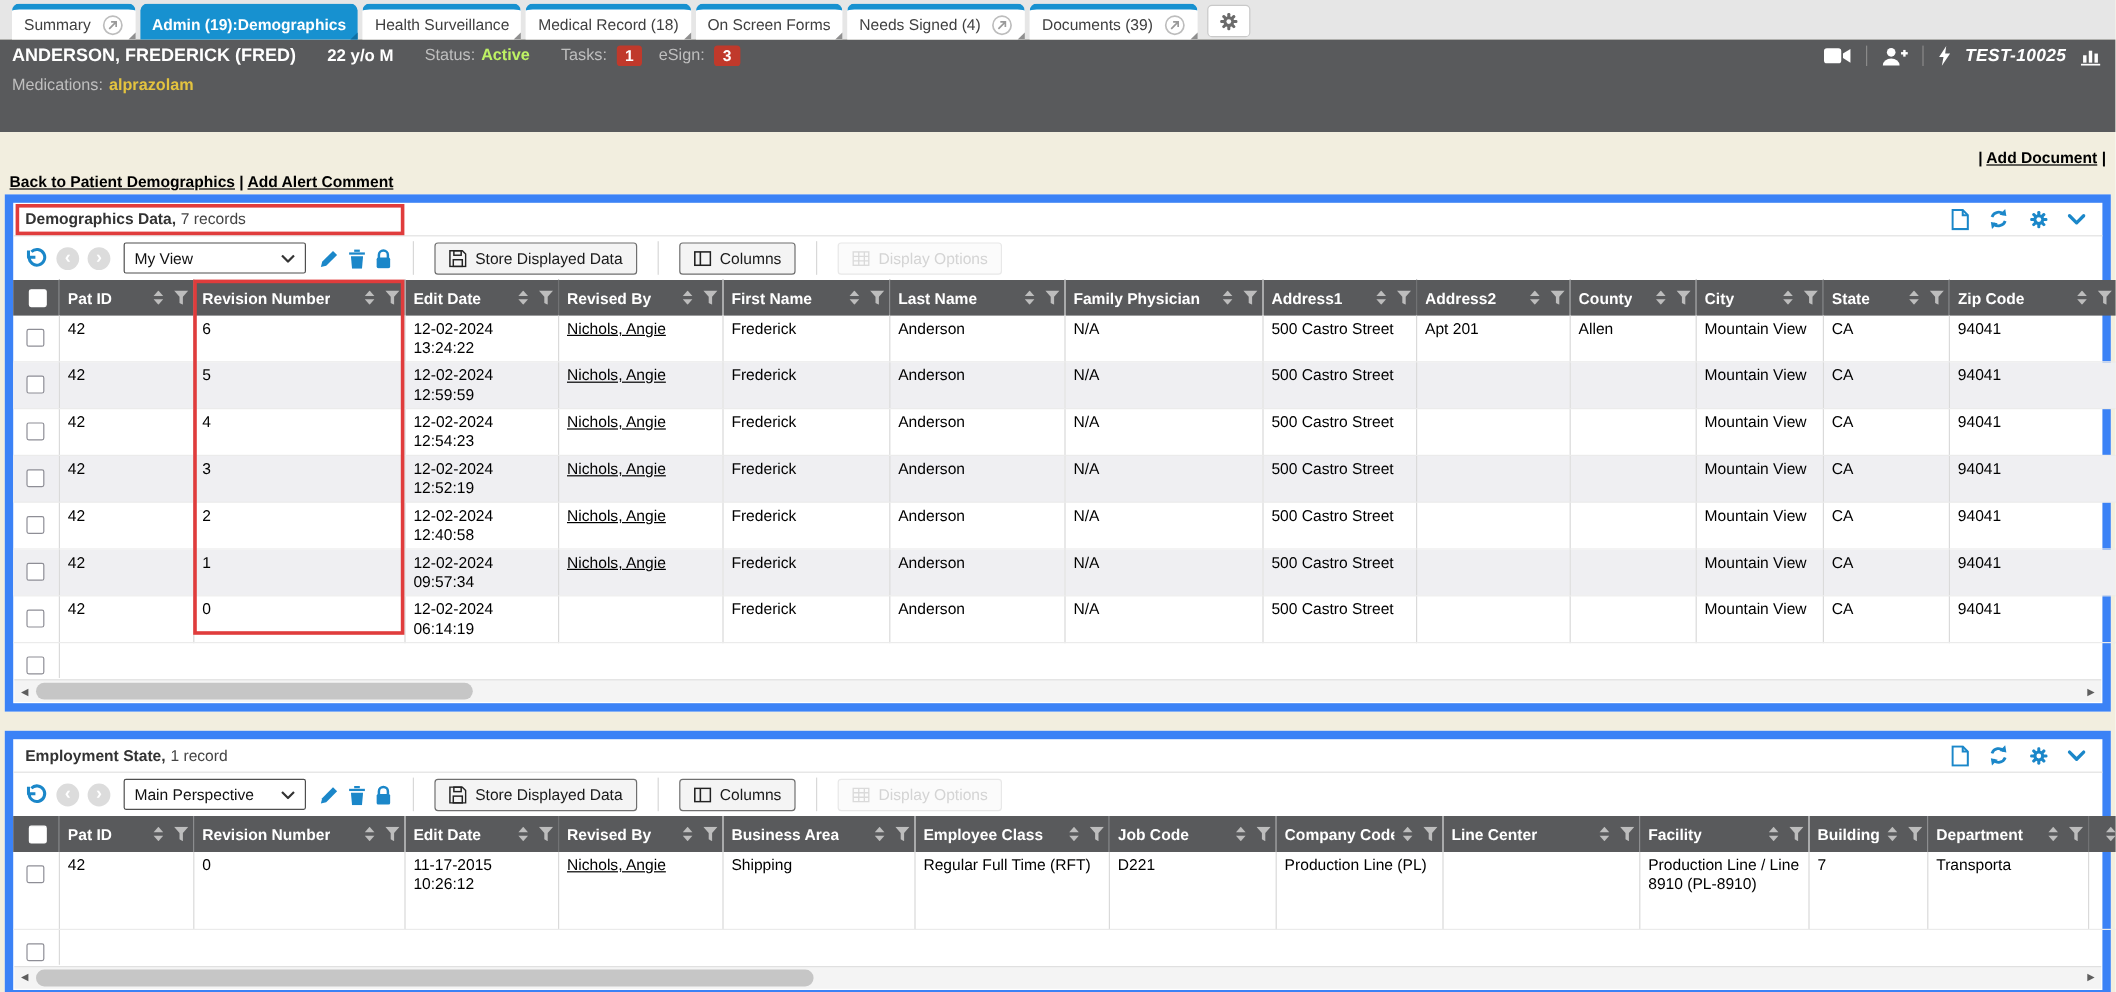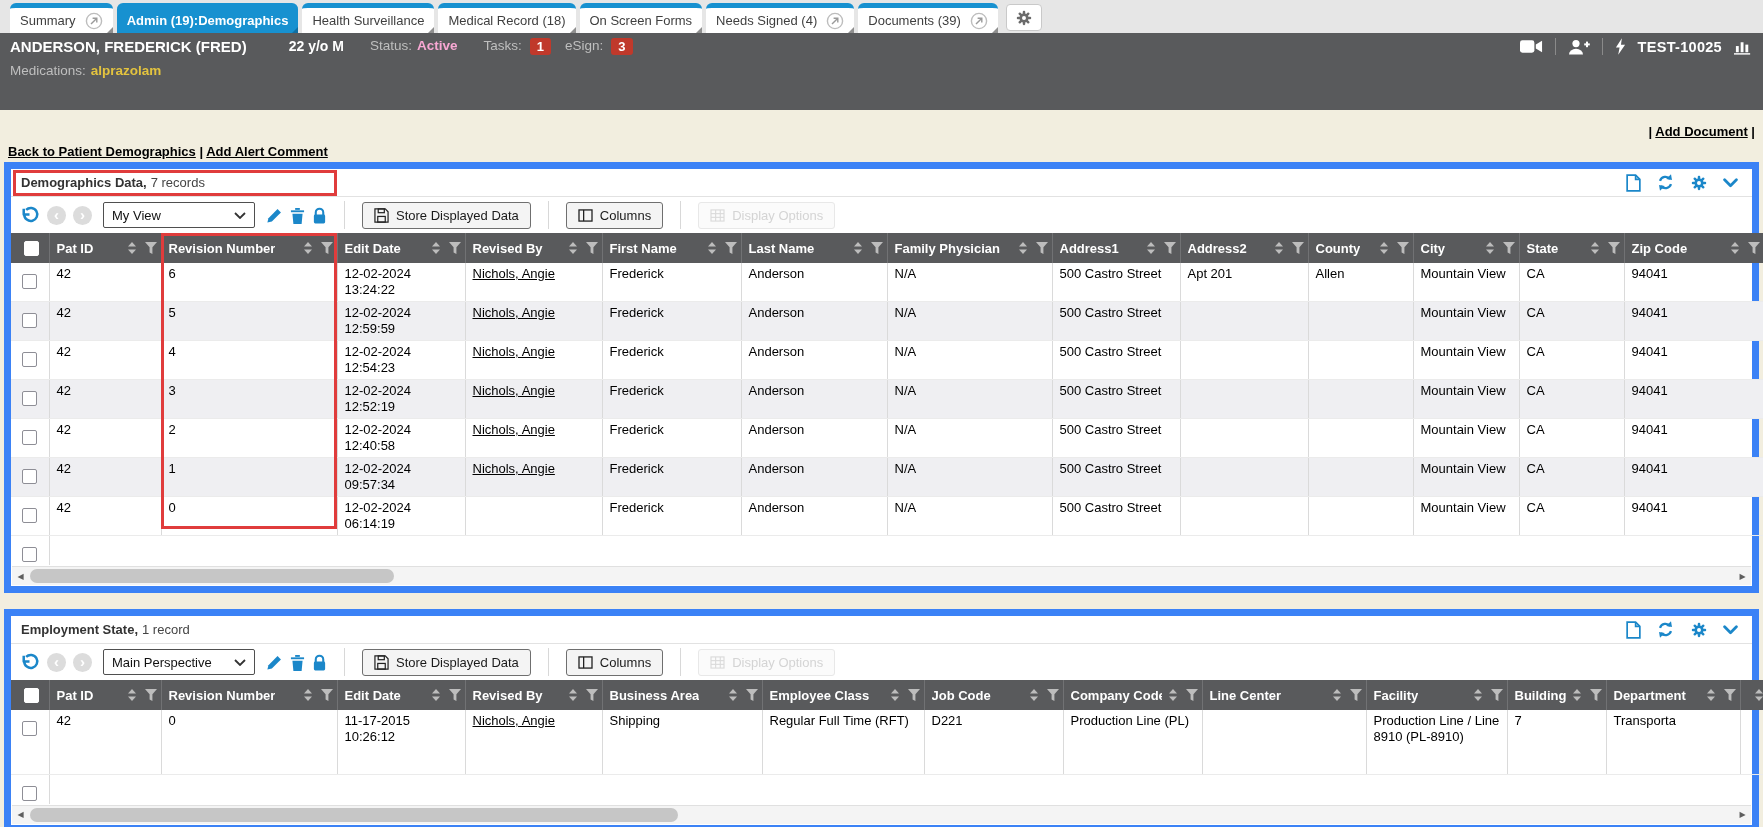--- a/index.html
+++ b/index.html
@@ -15,27 +15,27 @@
   .tab.active { background: #1791D0; color: #fff; font-weight: bold; }
   .tab.active::after { border-bottom-color:#0F6FA3; }
   .tab .popout { margin-left: 9px; display: inline-flex; }
   .gear-tab { background: #fff; border: 1px solid #C9C9C9; border-radius: 4px; height: 27px; width: 36px;
               display: flex; align-items: center; justify-content: center; margin: 0 0 2px 4px; }
 
   
   .phdr { background: #595A5C; color: #fff; padding: 5px 10px 6px 10px; height: 77px; }
   .phdr-row { display: flex; align-items: flex-start; height: 25px; }
   .p-name { font-size: 15px; font-weight: bold; }
-  .p-age { font-size: 14px; font-weight: bold; margin-left: 42px; }
+  .p-age { font-size: 14px; font-weight: bold; margin-left: 26px; }
   .p-label { color: #BFBFBF; font-size: 13.5px; margin-left: 26px; }
   .p-label.tight { margin-left: 14px; }
-  .p-val { color: #f9a8d4; font-weight: bold; font-size: 13.5px; margin-left: 5px; }
+  .p-val { color: #bef264; font-weight: bold; font-size: 13.5px; margin-left: 5px; }
   .badge { background: #C0392B; color: #fff; font-weight: bold; font-size: 13px; border-radius: 3px;
            padding: 1px 7px; margin-left: 8px; }
-  .phdr-icons { margin-left: auto; display: flex; align-items: center; gap: 12px; }
+  .phdr-icons { margin-left: auto; display: flex; align-items: center; gap: 12px; font-style: italic; }
   .vdiv { width: 1px; height: 17px; background: #8A8A8A; }
   .station { font-size: 14.5px; font-weight: bold; letter-spacing: .3px; }
   .meds { color: #E3C33F; font-weight: bold; font-size: 13.5px; margin-left: 5px; }
   .p-label.first { margin-left: 0; }
 
   
   .page { position: relative; padding: 0 4px; }
   .add-doc { position: absolute; top: 14px; right: 8px; font-size: 13px; font-weight: bold; color: #000; }
   .add-doc a { color: #000; text-decoration: underline; cursor: pointer; }
   .backlinks { padding: 34px 0 0 4px; font-size: 13px; font-weight: bold; height: 52px; }

